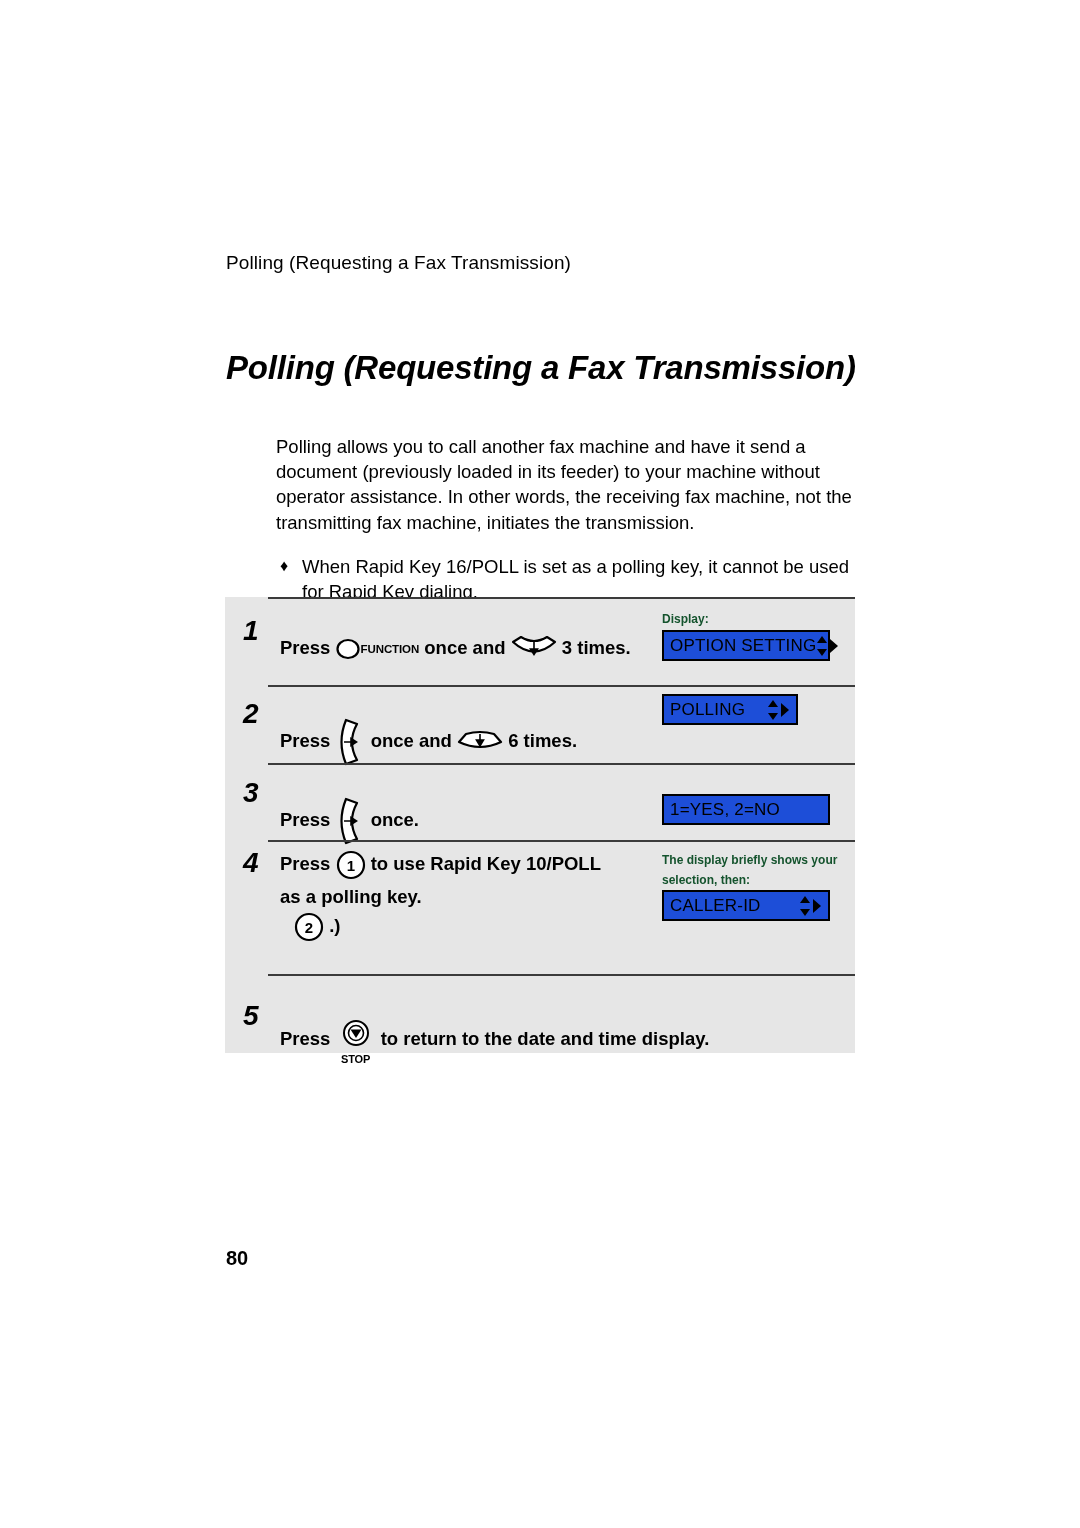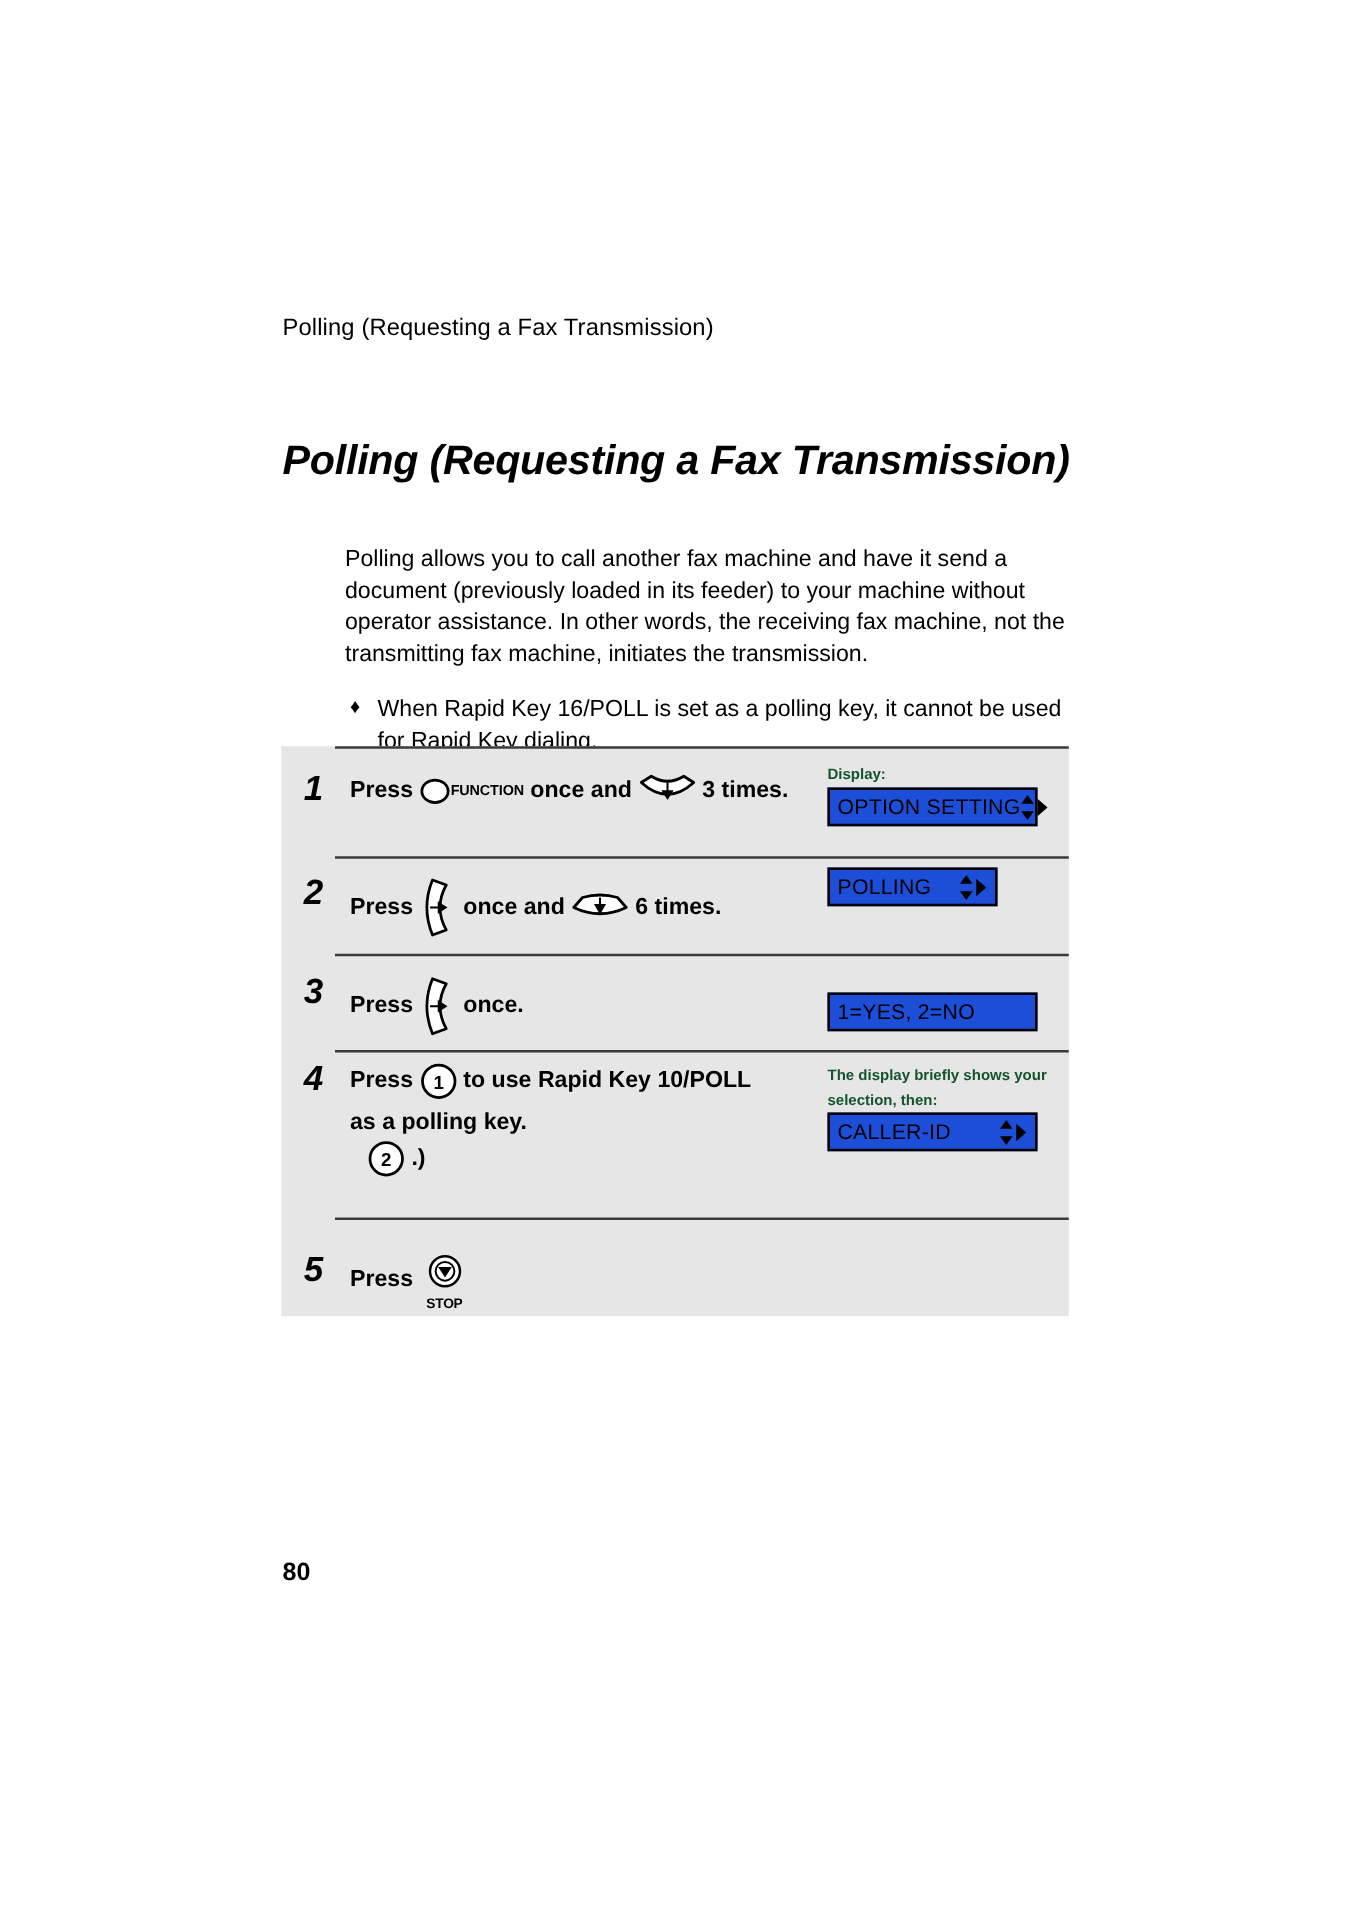--- a/index.html
+++ b/index.html
@@ -90,20 +90,21 @@
     font-weight: bold;
     font-style: italic;
     line-height: 1;
   }
   .step-text {
     position: absolute;
     font-size: 18.5px;
     font-weight: bold;
     line-height: 25px;
     white-space: nowrap;
+    margin-top: 16px;
   }
   .step-text-block {
     position: absolute;
     font-size: 18.5px;
     font-weight: bold;
     line-height: 25px;
   }
 
   
   .ico {
@@ -329,18 +330,19 @@
     <div class="step-text" style="left:55px; top:406px;">
       <span>Press</span>
       <span class="stop-wrap">
         <svg width="40" height="30" viewBox="0 0 40 30">
           <circle cx="20" cy="14" r="12" fill="#fff" stroke="#000" stroke-width="2"></circle>
           <circle cx="20" cy="14" r="7.5" fill="#fff" stroke="#000" stroke-width="1.6"></circle>
           <path d="M14.5 10.5 L25.5 10.5 L20 19 Z" fill="#000"></path>
         </svg>
         <span class="stop-label">STOP</span>
       </span>
+      <span>to return to the date and time display.</span>
     </div>
   </div>
 
 </div>
 
 <div class="page-number">80</div>
 
 </body></html>

